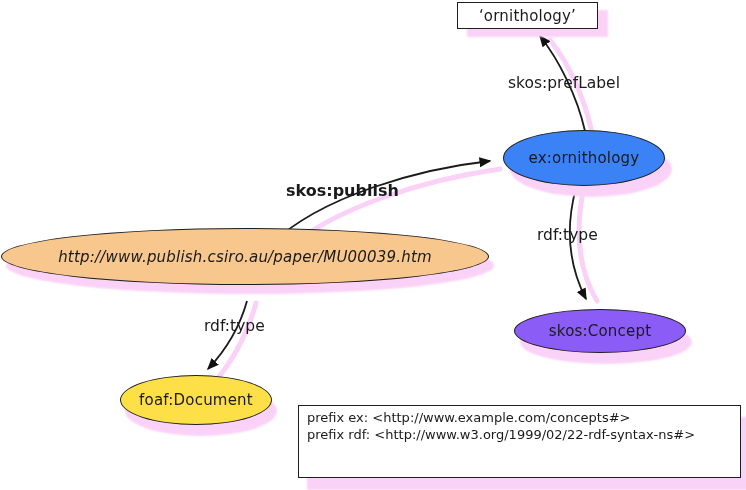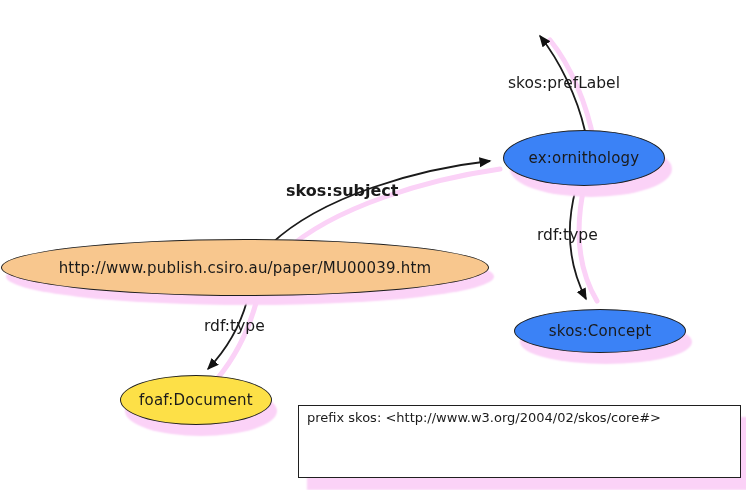--- a/index.html
+++ b/index.html
@@ -34,27 +34,28 @@
     left: 457px; top: 2px; width: 141px; height: 27px;
     background: #ffffff;
     box-shadow: 10px 8px 2px #fbd2f7;
   }
   .node-concept {
     left: 503px; top: 130px; width: 162px; height: 56px;
     background: #3b82f6;
     box-shadow: 7px 11px 2px #fbd2f7;
   }
   .node-resource {
-    left: 1px; top: 239px; width: 488px; height: 57px;
+    left: 1px; top: 228px; width: 488px; height: 57px;
     background: #f8c78e;
     box-shadow: 5px 9px 2px #fbd2f7;
+    font-style: italic;
   }
   .node-class-concept {
     left: 514px; top: 309px; width: 172px; height: 44px;
-    background: #3b82f6;
+    background: #8b5cf6;
     box-shadow: 6px 11px 2px #fbd2f7;
   }
   .node-class-document {
     left: 120px; top: 375px; width: 152px; height: 50px;
     background: #fde047;
     box-shadow: 5px 11px 2px #fbd2f7;
   }
   .edge-label {
     position: absolute;
     font-size: 15.5px;
@@ -97,39 +98,43 @@
     <path d="M 284,252 C 334,206 430,179 500,169" fill="none" stroke="#fbd2f7" stroke-width="5" stroke-linecap="round"></path>
     <path d="M 585,182 C 575,226 576,266 597,301" fill="none" stroke="#fbd2f7" stroke-width="5" stroke-linecap="round"></path>
     <path d="M 256,303 C 249,328 237,355 217,379" fill="none" stroke="#fbd2f7" stroke-width="5" stroke-linecap="round"></path>
 
     <path d="M 585,131 C 577,96 559,60 540,36" fill="none" stroke="#1a1a1a" stroke-width="1.8" marker-end="url(#arrow)"></path>
     <path d="M 271,244 C 322,196 418,169 490,161" fill="none" stroke="#1a1a1a" stroke-width="1.8" marker-end="url(#arrow)"></path>
     <path d="M 576,188 C 566,225 567,262 586,299" fill="none" stroke="#1a1a1a" stroke-width="1.8" marker-end="url(#arrow)"></path>
     <path d="M 247,301 C 240,326 226,350 208,369" fill="none" stroke="#1a1a1a" stroke-width="1.8" marker-end="url(#arrow)"></path>
   </svg>
 
+  <div class="node node-literal">
+    <span>‘ornithology’</span>
+  </div>
 
   <div class="node ellipse node-concept">
     <span>ex:ornithology</span>
   </div>
 
   <div class="node ellipse node-resource">
     <span>http://www.publish.csiro.au/paper/MU00039.htm</span>
   </div>
 
   <div class="node ellipse node-class-concept">
     <span>skos:Concept</span>
   </div>
 
   <div class="node ellipse node-class-document">
     <span>foaf:Document</span>
   </div>
 
   <div class="edge-label lbl-preflabel">skos:prefLabel</div>
-  <div class="edge-label lbl-subject">skos:subject</div>
+  <div class="edge-label lbl-subject">skos:publish</div>
   <div class="edge-label lbl-type-right">rdf:type</div>
   <div class="edge-label lbl-type-left">rdf:type</div>
 
   <div class="prefix-box">
-    <div class="prefix-line">prefix skos: &lt;http://www.w3.org/2004/02/skos/core#&gt;</div>
+    <div class="prefix-line">prefix ex: &lt;http://www.example.com/concepts#&gt;</div>
+    <div class="prefix-line">prefix rdf: &lt;http://www.w3.org/1999/02/22-rdf-syntax-ns#&gt;</div>
   </div>
 
 </div>
 
 </body></html>

